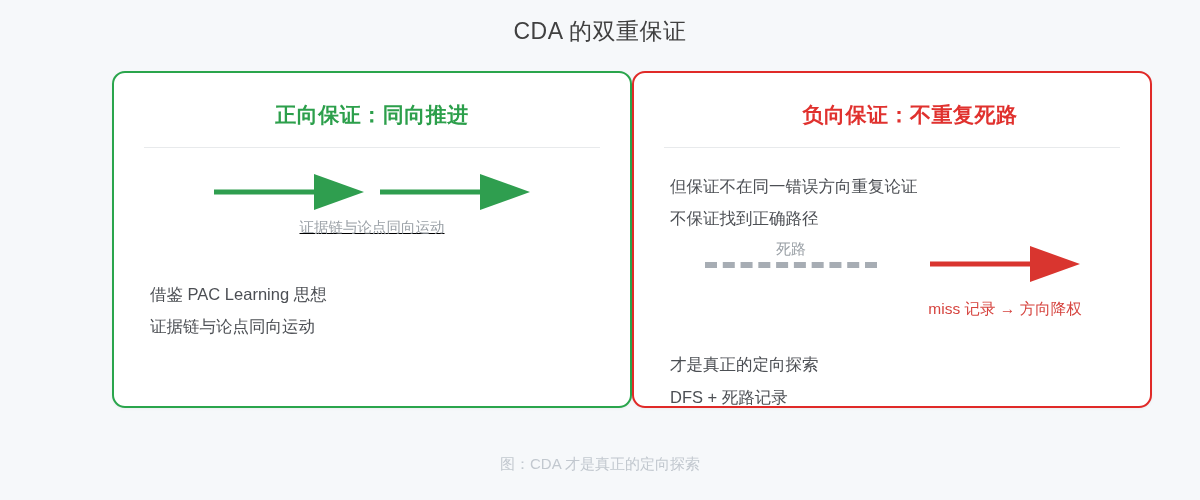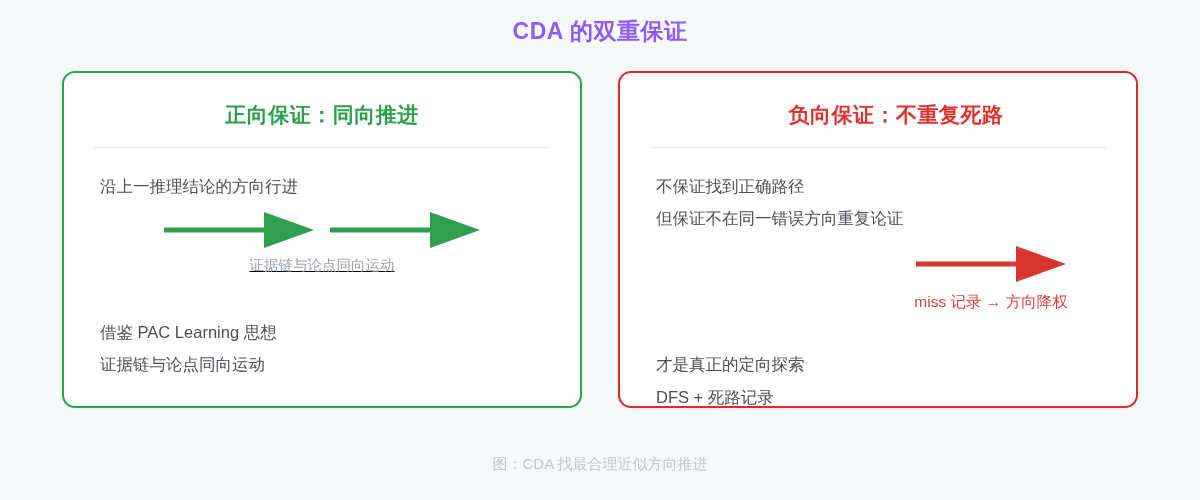--- a/index.html
+++ b/index.html
@@ -15,34 +15,33 @@
     position: relative;
   }
 
   .page-title {
     position: absolute;
     top: 16px;
     left: 0;
     width: 1200px;
     text-align: center;
     font-size: 23px;
-    font-weight: bold;
-    color: #8b5cf6;
+    font-weight: normal;
+    color: #404040;
     letter-spacing: 0.5px;
   }
 
   .cards {
     position: absolute;
     top: 71px;
     left: 48px;
     width: 1104px;
     height: 337px;
     display: flex;
-    justify-content: center;
-    gap: 36px;
+    justify-content: flex-end;
   }
 
   .card {
     box-sizing: border-box;
     width: 520px;
     height: 337px;
     background: #ffffff;
     border-radius: 13px;
     position: relative;
     box-shadow: 0 1px 3px rgba(20,30,50,0.05);
@@ -124,21 +123,21 @@
   .neg-right {
     position: absolute;
     right: 30px;
     top: 2px;
     width: 230px;
     text-align: center;
   }
   .miss-label {
     font-size: 15.5px;
     color: #d6443f;
-    margin-top: 2px;
+    margin-top: 9px;
     white-space: nowrap;
   }
 
   .footer-caption {
     position: absolute;
     top: 455px;
     left: 0;
     width: 1200px;
     text-align: center;
     font-size: 15px;
@@ -150,21 +149,20 @@
 
 <div class="page-title">CDA 的双重保证</div>
 
 <div class="cards">
 
   <div class="card positive">
     <div class="card-title">正向保证：同向推进</div>
     <div class="divider"></div>
 
     <div class="body-text">
-      <div class="line">沿上一推理结论的方向行进</div>
     </div>
 
     <div class="figure">
       <div class="arrow-row">
         <svg width="150" height="44" viewBox="0 0 150 44">
           <rect x="0" y="19.5" width="108" height="5" fill="#2f9e4f"></rect>
           <path d="M100 4 L150 22 L100 40 Z" fill="#2f9e4f"></path>
         </svg>
         <svg width="150" height="44" viewBox="0 0 150 44">
           <rect x="0" y="19.5" width="108" height="5" fill="#2f9e4f"></rect>
@@ -178,35 +176,39 @@
       <div class="line">借鉴 PAC Learning 思想</div>
       <div class="line">证据链与论点同向运动</div>
     </div>
   </div>
 
   <div class="card negative">
     <div class="card-title">负向保证：不重复死路</div>
     <div class="divider"></div>
 
     <div class="body-text">
+      <div class="line">但保证不在同一错误方向重复论证</div>
       <div class="line">不保证找到正确路径</div>
-      <div class="line">但保证不在同一错误方向重复论证</div>
     </div>
 
     <div class="figure-neg">
+      <div class="neg-left">
+        <div class="dead-label">死路</div>
+        <div class="dashed-line"></div>
+      </div>
       <div class="neg-right">
         <svg width="150" height="44" viewBox="0 0 150 44">
           <rect x="0" y="19.5" width="108" height="5" fill="#d9352f"></rect>
           <path d="M100 4 L150 22 L100 40 Z" fill="#d9352f"></path>
         </svg>
         <div class="miss-label">miss 记录 → 方向降权</div>
       </div>
     </div>
 
     <div class="body-text">
       <div class="line">才是真正的定向探索</div>
       <div class="line">DFS + 死路记录</div>
     </div>
   </div>
 
 </div>
 
-<div class="footer-caption">图：CDA 找最合理近似方向推进</div>
+<div class="footer-caption">图：CDA 才是真正的定向探索</div>
 
 </body></html>

